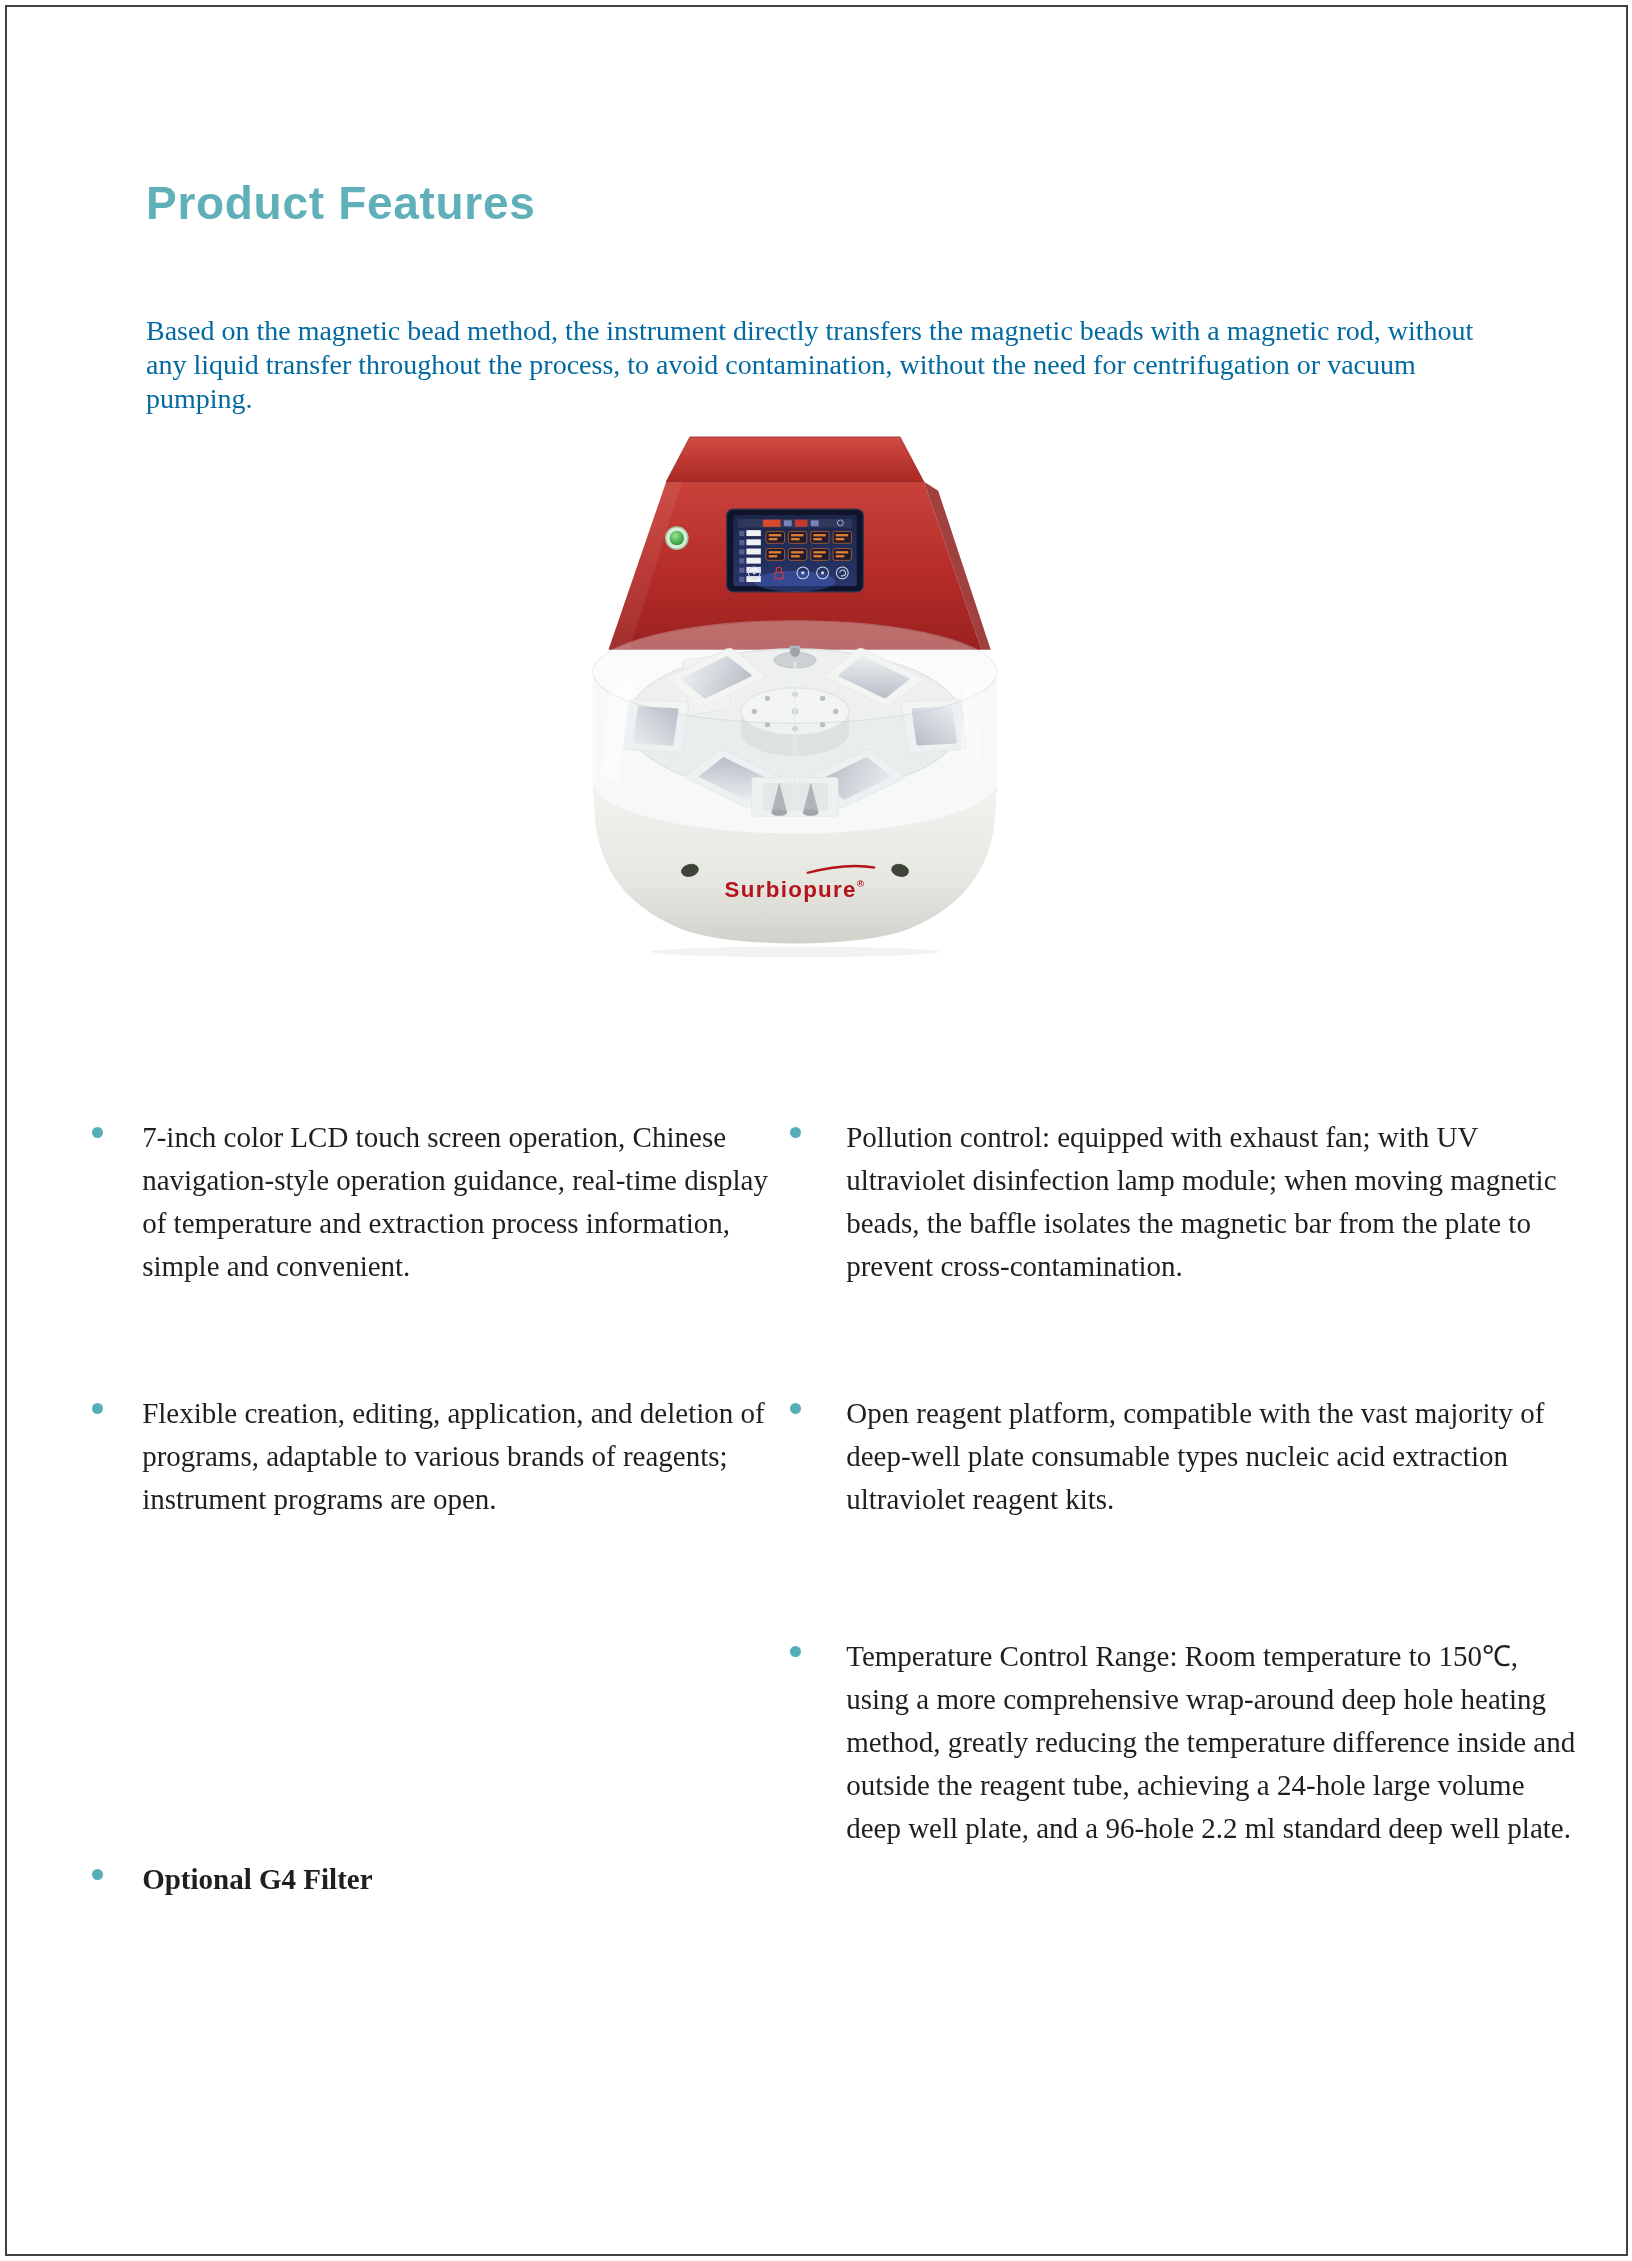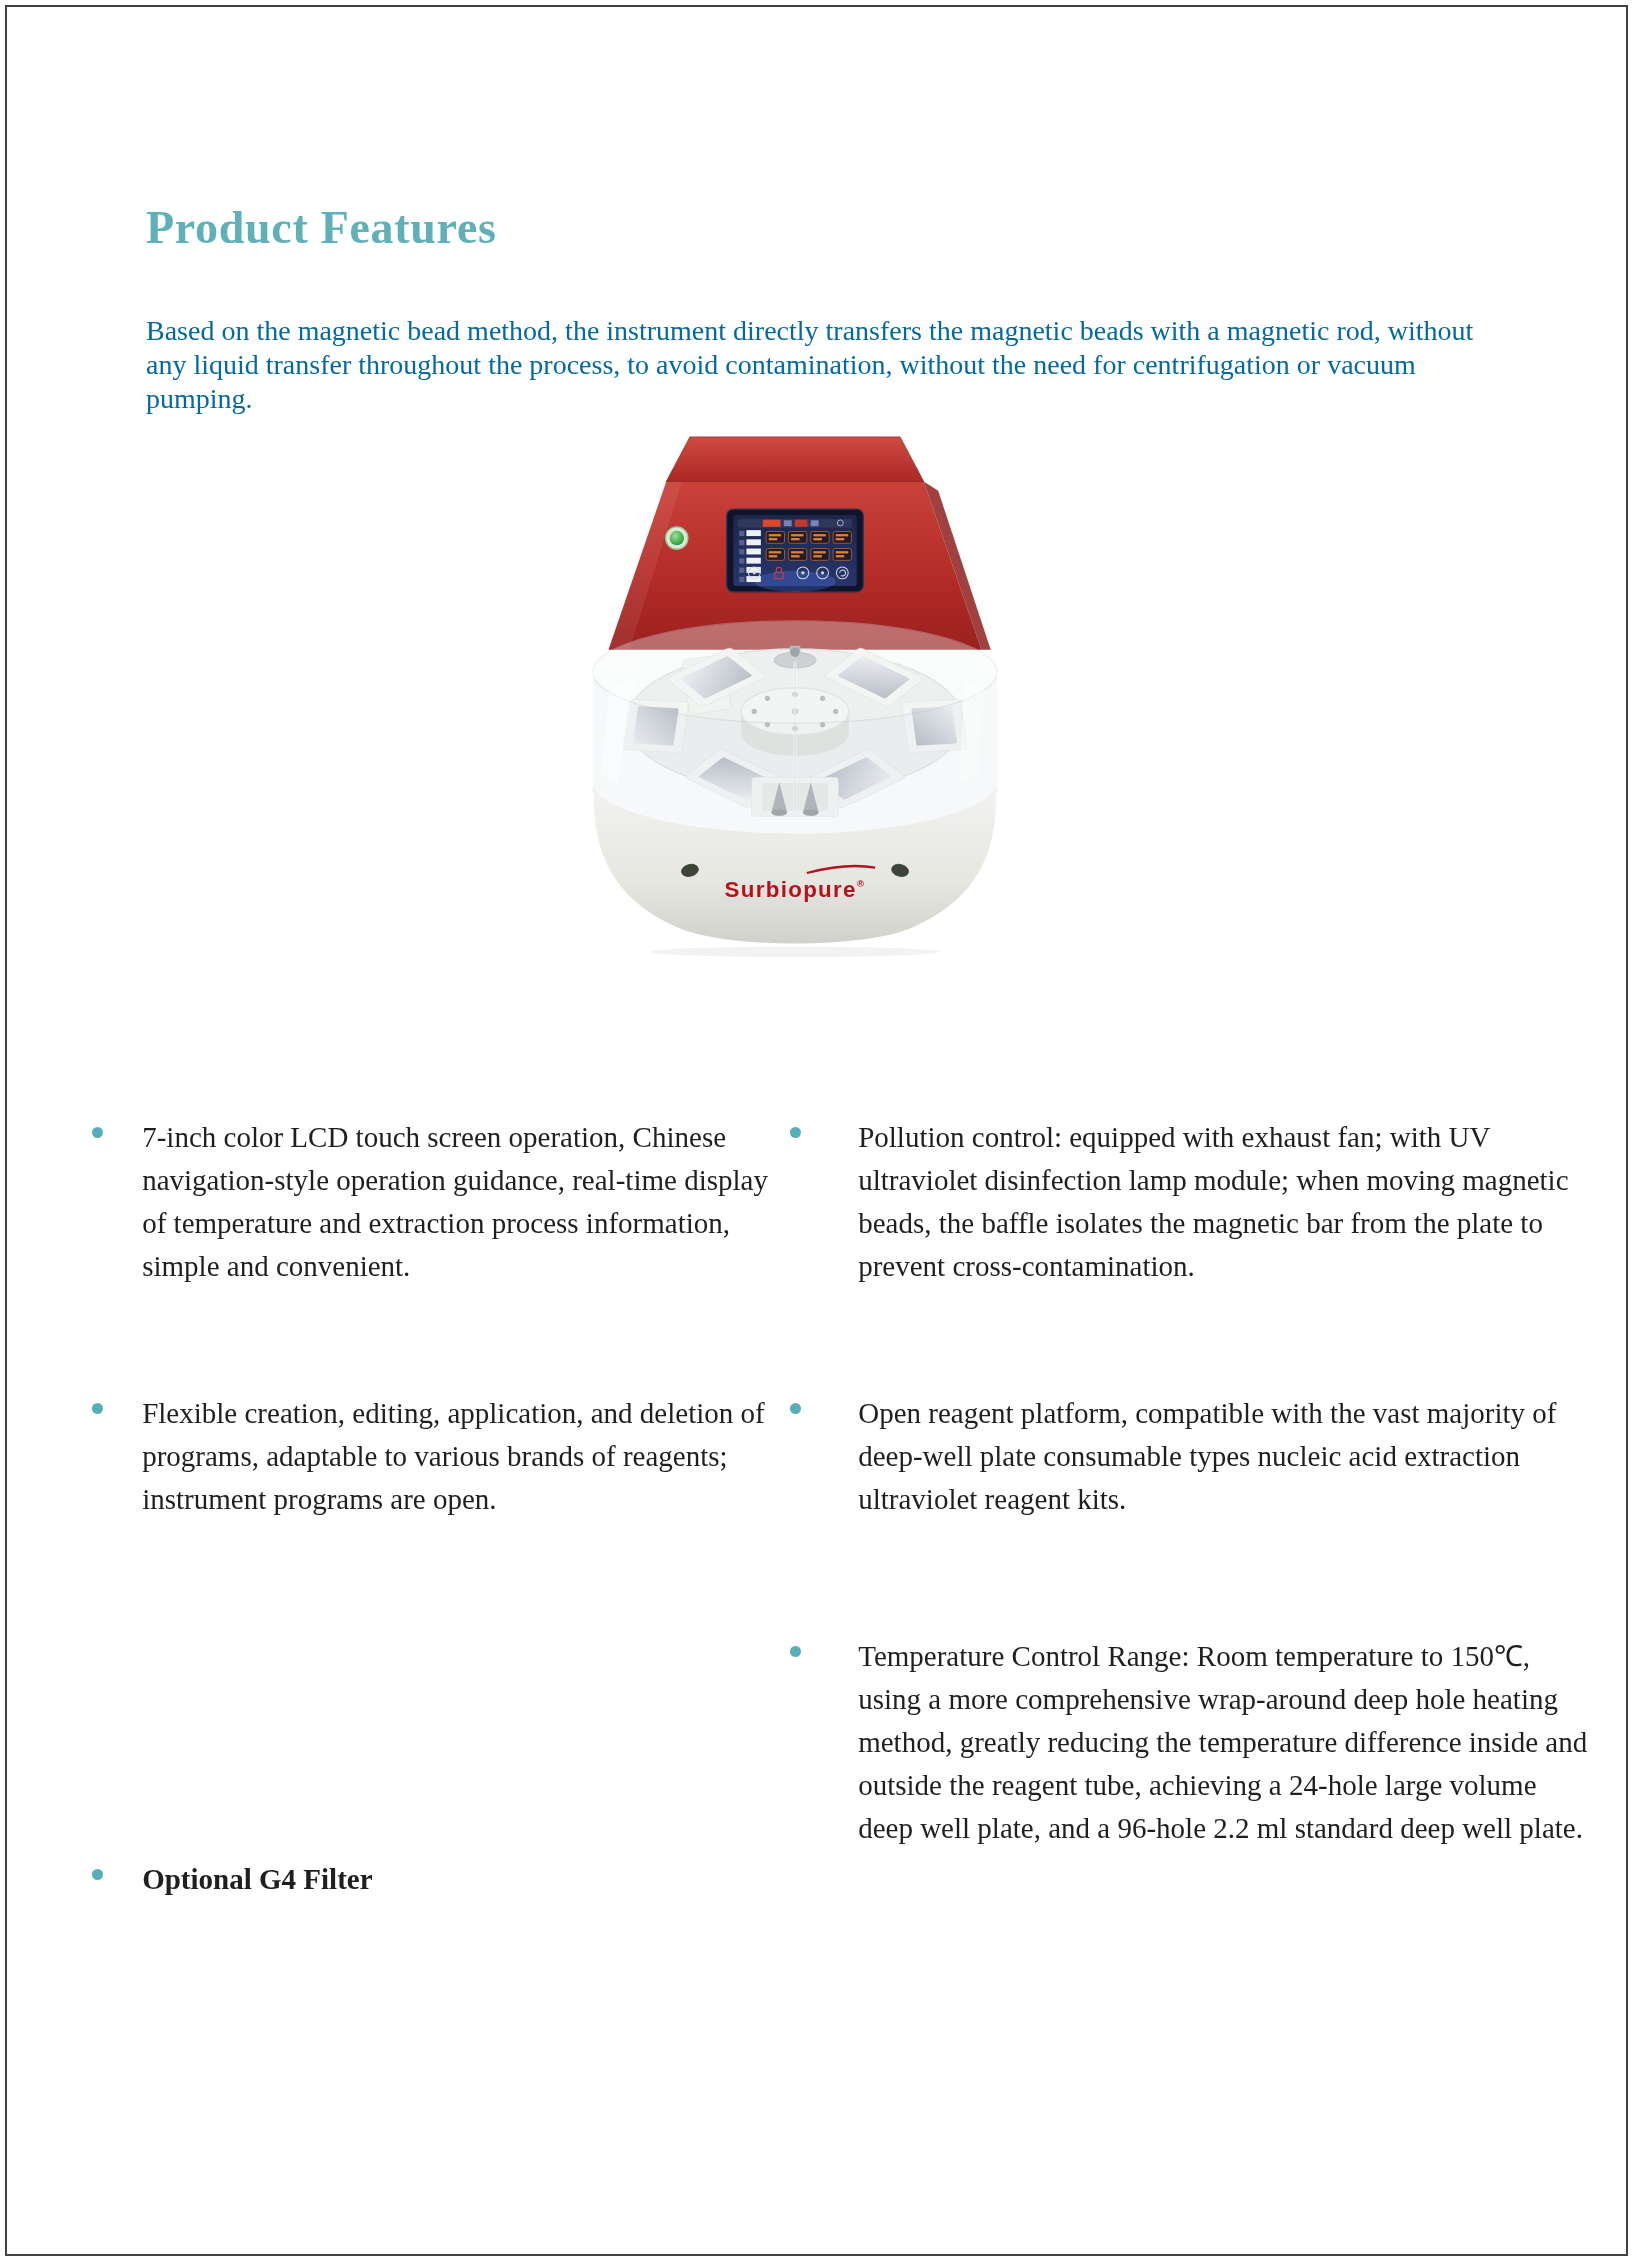--- a/index.html
+++ b/index.html
@@ -1,29 +1,29 @@
 <!DOCTYPE html>
 <html style="font-size:10.5px"><head>
 <meta charset="utf-8">
 <style>
   html,body{margin:0;padding:0;background:#ffffff;}
   .page{position:relative;width:1633px;height:2261px;background:#ffffff;overflow:hidden;
         font-family:"Liberation Serif", serif;color:#1f1f1f;}
   .frame{position:absolute;inset:4.6px;border:2px solid #414244;pointer-events:none;}
-  .title{position:absolute;left:146px;top:201px;margin:0;font-size:46px;font-weight:bold;
-         color:#5fb0b9;letter-spacing:0.7px;font-family:Liberation Serif, serif;}
+  .title{position:absolute;left:146px;top:176px;margin:0;font-size:46px;font-weight:bold;
+         color:#5fb0b9;letter-spacing:0.7px;font-family:Liberation Sans, sans-serif;}
   .intro{position:absolute;left:146px;top:314px;width:1354px;margin:0;font-size:28px;
          line-height:34px;color:#0369a1;}
   .device{position:absolute;left:578px;top:429px;width:434px;height:532px;}
   .feat{position:absolute;display:flex;align-items:flex-start;justify-content:space-between;}
   .feat .dot{flex:0 0 auto;width:11.2px;height:11.2px;border-radius:50%;background:#56aeb8;
              margin-top:10.5px;}
   .feat p{margin:0;font-size:29px;line-height:43px;color:#1f1f1f;}
   .feat.l{left:92px;}  .feat.l p{margin-left:39px;width:657px;}
-  .feat.r{left:790px;gap:12px;} .feat.r p{margin-left:45px;width:736px;}
+  .feat.r{left:790px;} .feat.r p{margin-left:45px;width:736px;}
   .r1{top:1116px;} .r2{top:1392px;} .r3{top:1635px;} .r4{top:1858px;font-weight:bold;}
 </style>
 </head>
 <body>
 
 <div class="page">
   <div class="frame"></div>
 
   <h1 class="title">Product Features</h1>
 

